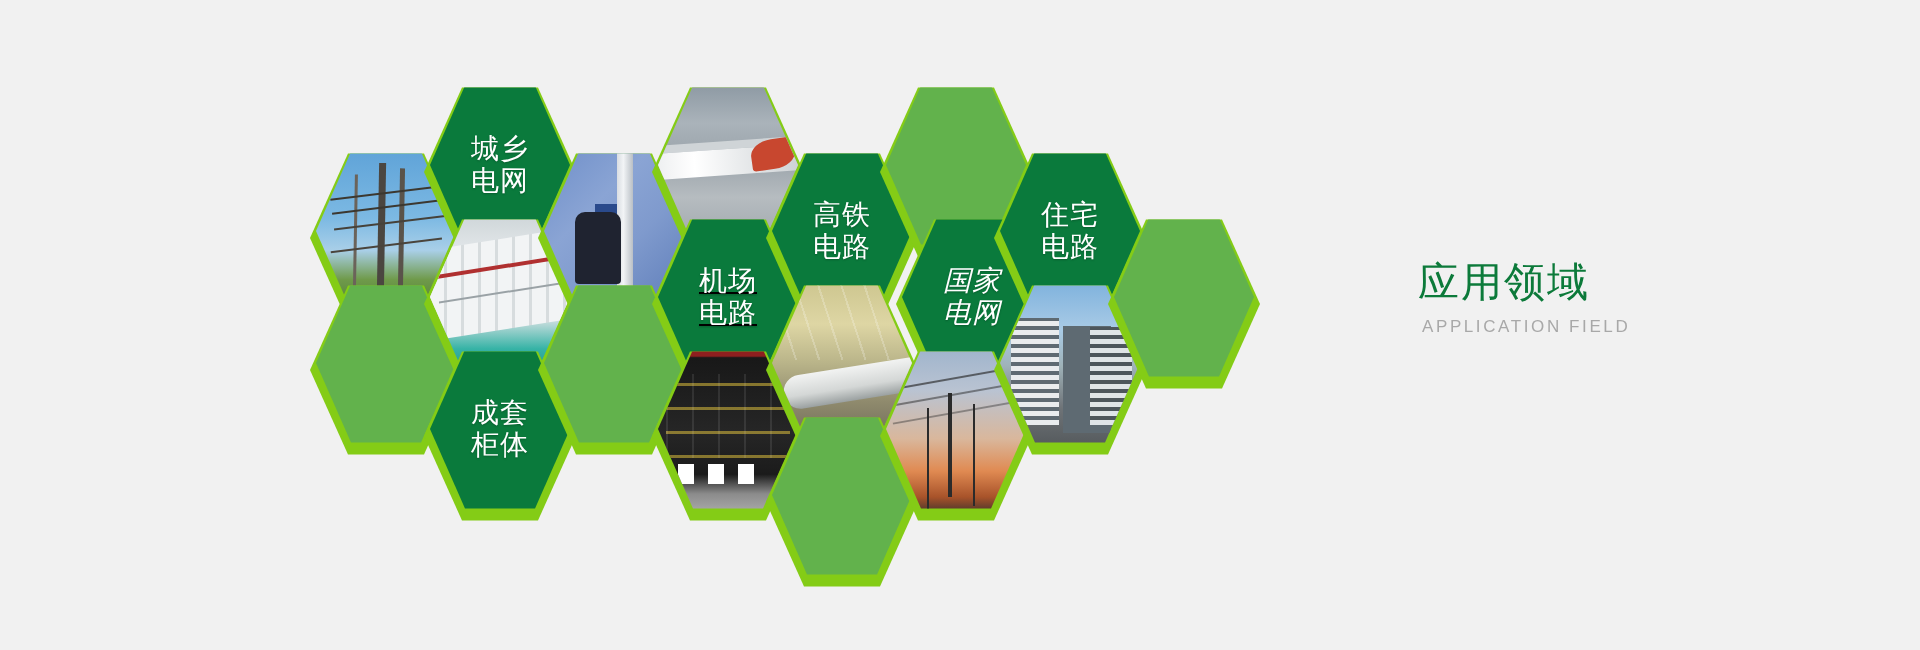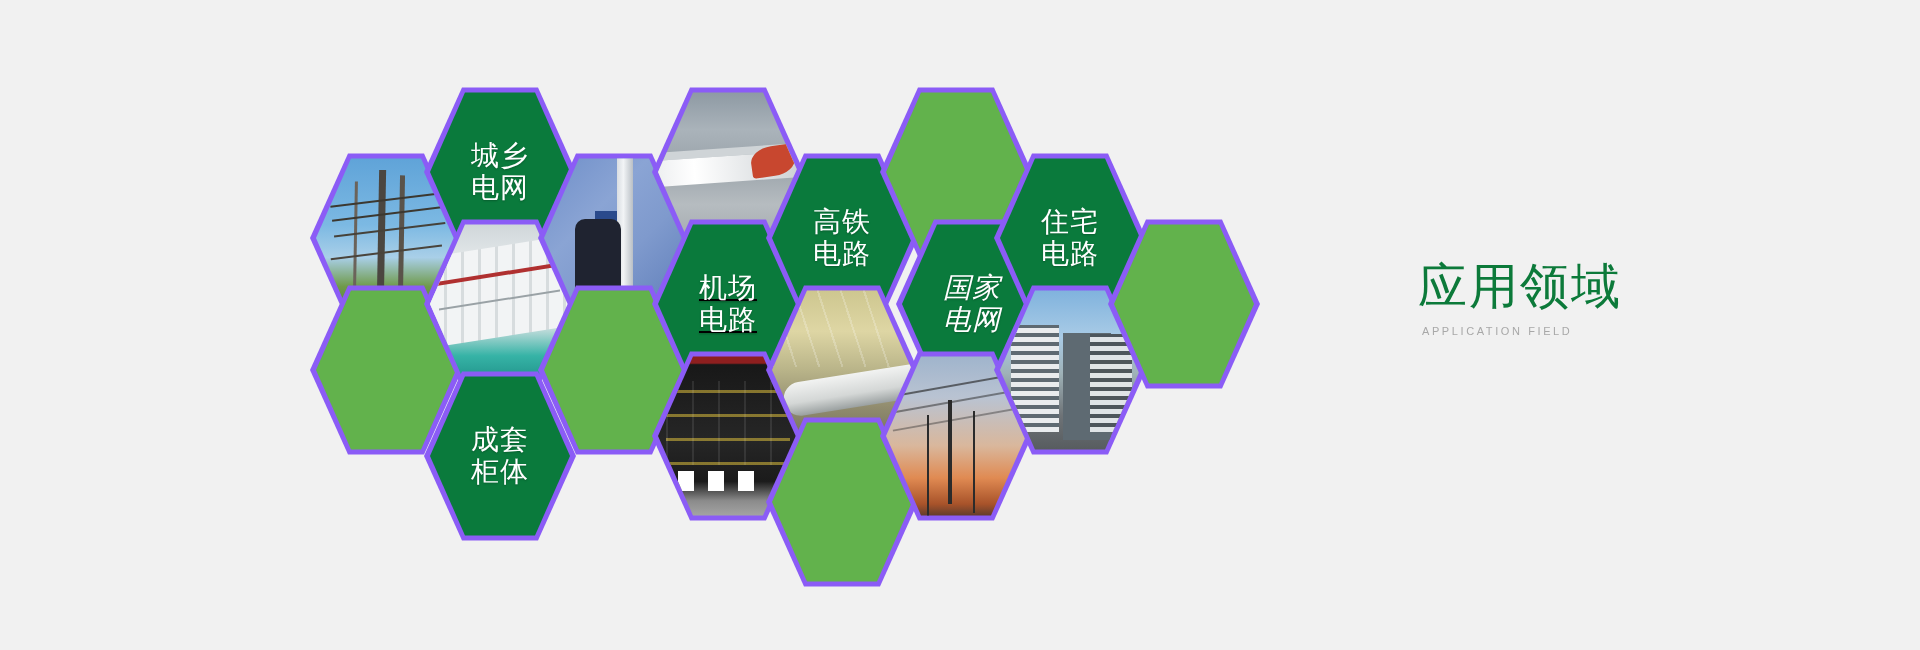--- a/index.html
+++ b/index.html
@@ -29,23 +29,22 @@
     width: 1400px;
     height: 650px;
   }
 
   .hex {
     position: absolute;
     width: 152px;
     height: 176px;
     -webkit-clip-path: polygon(25% 2%, 75% 2%, 100% 50%, 75% 98%, 25% 98%, 0% 50%);
     clip-path: polygon(25% 2%, 75% 2%, 100% 50%, 75% 98%, 25% 98%, 0% 50%);
-    background: #8b5cf6;
+    background: #84cc16;
     display: flex;
-    align-items: center;
     justify-content: center;
   }
 
   .hex-inner {
     width: 140px;
     height: 162px;
     -webkit-clip-path: polygon(25% 1%, 75% 1%, 100% 50%, 75% 99%, 25% 99%, 0% 50%);
     clip-path: polygon(25% 1%, 75% 1%, 100% 50%, 75% 99%, 25% 99%, 0% 50%);
     display: flex;
     align-items: center;
@@ -220,31 +219,31 @@
   }
 
   
   #title-block {
     position: absolute;
     left: 1418px;
     top: 262px;
     width: 420px;
   }
   #page-title {
-    font-size: 49px;
+    font-size: 41px;
     color: #0c7a3a;
     line-height: 1;
     letter-spacing: 2px;
     font-family: "DejaVu Sans", "Liberation Sans", sans-serif;
     margin: 0;
     font-weight: normal;
   }
   #page-subtitle {
     margin: 14px 0 0 4px;
-    font-size: 11px;
+    font-size: 17px;
     color: #a8a8a8;
     letter-spacing: 2.6px;
     font-family: "Liberation Sans", sans-serif;
   }
 </style>
 </head>
 <body>
 
 <div id="banner">
 
@@ -263,21 +262,21 @@
       <div class="hex-inner">
         <div class="hex-label">城乡
 电网</div>
       </div>
     </div>
     <div class="hex" style="left:424px; top:216px;">
       <div class="hex-inner">
           <div class="photo ph-cabinet"></div>
         </div>
     </div>
-    <div class="hex dark" style="left:424px; top:368px;">
+    <div class="hex dark" style="left:424px; top:348px;">
       <div class="hex-inner">
         <div class="hex-label">成套
 柜体</div>
       </div>
     </div>
 
     <div class="hex" style="left:538px; top:150px;">
       <div class="hex-inner">
           <div class="photo ph-worker"></div>
         </div>

